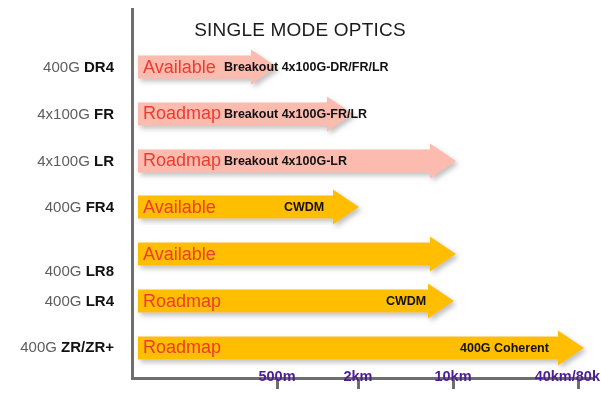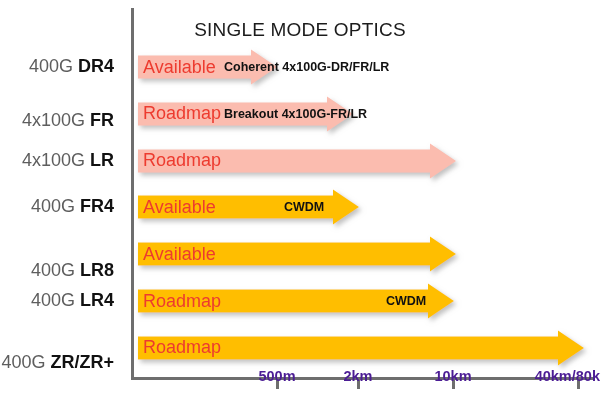--- a/index.html
+++ b/index.html
@@ -71,21 +71,21 @@
     white-space: nowrap;
     transform: translateX(-50%);
   }
 
   
   .row-label {
     position: absolute;
     right: 474px; 
     text-align: right;
     white-space: nowrap;
-    font-size: 18px;
+    font-size: 15px;
     line-height: 15px;
     color: #6b6b6b;
   }
   .row-label .lbl-prefix {
     font-weight: 400;
     color: #5e5e5e;
   }
   .row-label .lbl-suffix {
     font-weight: bold;
     color: #111111;
@@ -150,41 +150,41 @@
       <div class="x-tick-label" style="left: 277px;">500m</div>
       <div class="x-tick" style="left: 357px;"></div>
       <div class="x-tick-label" style="left: 358px;">2km</div>
       <div class="x-tick" style="left: 452px;"></div>
       <div class="x-tick-label" style="left: 453px;">10km</div>
       <div class="x-tick" style="left: 577px;"></div>
       <div class="x-tick-label" style="left: 578px;">40km/80km+</div>
     </div>
   <div id="labels-layer">
       <div class="row-label" style="top: 59px;"><span class="lbl-prefix">400G </span><span class="lbl-suffix">DR4</span></div>
-      <div class="row-label" style="top: 105.8px; margin-top: 7px;"><span class="lbl-prefix">4x100G </span><span class="lbl-suffix">FR</span></div>
+      <div class="row-label" style="top: 105.8px;"><span class="lbl-prefix">4x100G </span><span class="lbl-suffix">FR</span></div>
       <div class="row-label" style="top: 152.6px;"><span class="lbl-prefix">4x100G </span><span class="lbl-suffix">LR</span></div>
       <div class="row-label" style="top: 199.4px;"><span class="lbl-prefix">400G </span><span class="lbl-suffix">FR4</span></div>
       <div class="row-label" style="top: 246.2px; margin-top: 17px;"><span class="lbl-prefix">400G </span><span class="lbl-suffix">LR8</span></div>
       <div class="row-label" style="top: 293px;"><span class="lbl-prefix">400G </span><span class="lbl-suffix">LR4</span></div>
-      <div class="row-label" style="top: 355px;"><span class="lbl-prefix">400G </span><span class="lbl-suffix">ZR/ZR+</span></div>
+      <div class="row-label" style="top: 339px;"><span class="lbl-prefix">400G </span><span class="lbl-suffix">ZR/ZR+</span></div>
     </div>
   <div id="bars-layer">
       <div class="arrow-row" style="top: 49px; width: 139px;">
         <div class="arrow-shape">
           <svg viewBox="0 0 139 36" preserveAspectRatio="none">
             <defs>
               <filter id="sh0" x="-25%" y="-25%" width="160%" height="190%">
                 <feDropShadow dx="2.5" dy="3" stdDeviation="2.4" flood-color="#9a9a9a" flood-opacity="0.62"></feDropShadow>
               </filter>
             </defs>
             <polygon points="0.00,6.50 113.00,6.50 113.00,0.50 139.00,18.00 113.00,35.50 113.00,29.50 0.00,29.50" fill="#FBBCAF" filter="url(#sh0)"></polygon>
           </svg>
         </div>
         <div class="arrow-status" style="color: rgb(237, 59, 47);">Available</div>
-        <div class="arrow-tech" style="left: 86px;">Coherent 4x100G-DR/FR/LR</div>
+        <div class="arrow-tech" style="left: 86px;">Breakout 4x100G-DR/FR/LR</div>
       </div>
       <div class="arrow-row" style="top: 95.8px; width: 215px;">
         <div class="arrow-shape">
           <svg viewBox="0 0 215 36" preserveAspectRatio="none">
             <defs>
               <filter id="sh1" x="-25%" y="-25%" width="160%" height="190%">
                 <feDropShadow dx="2.5" dy="3" stdDeviation="2.4" flood-color="#9a9a9a" flood-opacity="0.62"></feDropShadow>
               </filter>
             </defs>
             <polygon points="0.00,6.50 189.00,6.50 189.00,0.50 215.00,18.00 189.00,35.50 189.00,29.50 0.00,29.50" fill="#FBBCAF" filter="url(#sh1)"></polygon>
@@ -198,20 +198,21 @@
           <svg viewBox="0 0 318 36" preserveAspectRatio="none">
             <defs>
               <filter id="sh2" x="-25%" y="-25%" width="160%" height="190%">
                 <feDropShadow dx="2.5" dy="3" stdDeviation="2.4" flood-color="#9a9a9a" flood-opacity="0.62"></feDropShadow>
               </filter>
             </defs>
             <polygon points="0.00,6.50 292.00,6.50 292.00,0.50 318.00,18.00 292.00,35.50 292.00,29.50 0.00,29.50" fill="#FBBCAF" filter="url(#sh2)"></polygon>
           </svg>
         </div>
         <div class="arrow-status" style="color: rgb(237, 59, 47);">Roadmap</div>
+        <div class="arrow-tech" style="left: 86px;">Breakout 4x100G-LR</div>
       </div>
       <div class="arrow-row" style="top: 189.4px; width: 221px;">
         <div class="arrow-shape">
           <svg viewBox="0 0 221 36" preserveAspectRatio="none">
             <defs>
               <filter id="sh3" x="-25%" y="-25%" width="160%" height="190%">
                 <feDropShadow dx="2.5" dy="3" stdDeviation="2.4" flood-color="#9a9a9a" flood-opacity="0.62"></feDropShadow>
               </filter>
             </defs>
             <polygon points="0.00,6.50 195.00,6.50 195.00,0.50 221.00,18.00 195.00,35.50 195.00,29.50 0.00,29.50" fill="#FFBE00" filter="url(#sh3)"></polygon>
@@ -252,16 +253,17 @@
           <svg viewBox="0 0 446 36" preserveAspectRatio="none">
             <defs>
               <filter id="sh6" x="-25%" y="-25%" width="160%" height="190%">
                 <feDropShadow dx="2.5" dy="3" stdDeviation="2.4" flood-color="#9a9a9a" flood-opacity="0.62"></feDropShadow>
               </filter>
             </defs>
             <polygon points="0.00,6.50 420.00,6.50 420.00,0.50 446.00,18.00 420.00,35.50 420.00,29.50 0.00,29.50" fill="#FFBE00" filter="url(#sh6)"></polygon>
           </svg>
         </div>
         <div class="arrow-status" style="color: rgb(237, 59, 47);">Roadmap</div>
+        <div class="arrow-tech" style="left: 322px;">400G Coherent</div>
       </div>
     </div>
 
 </div>
 
 </body></html>

